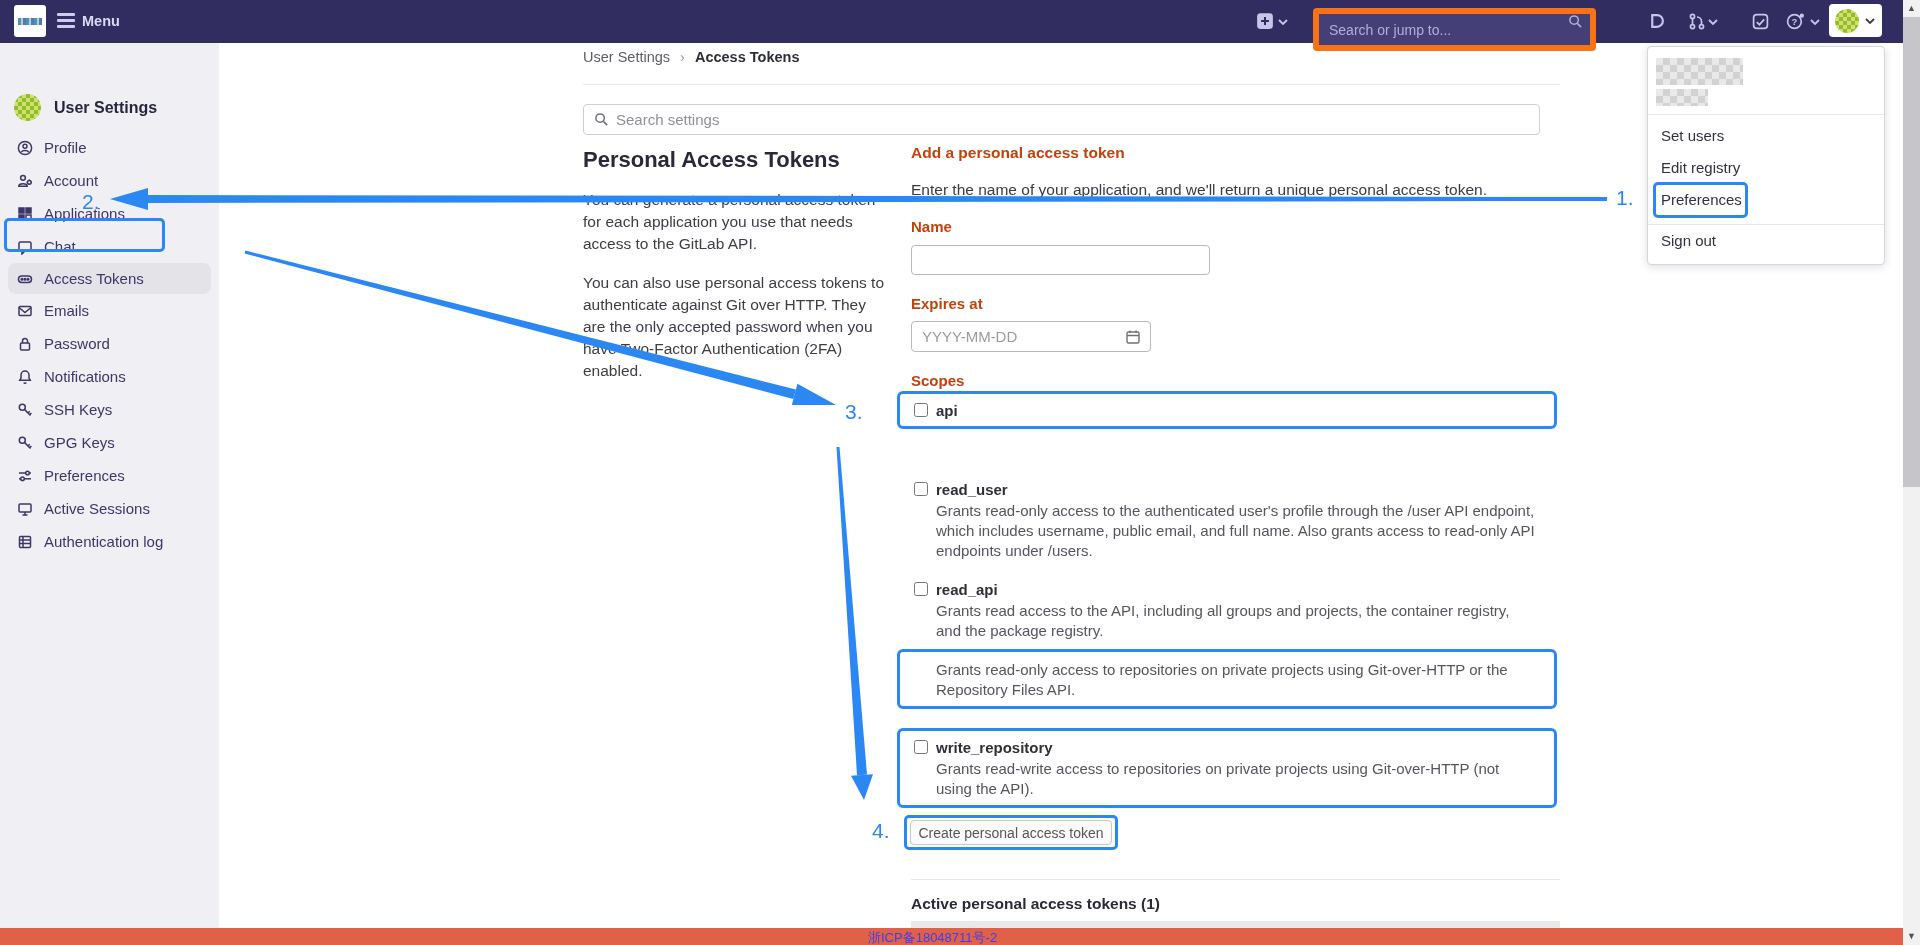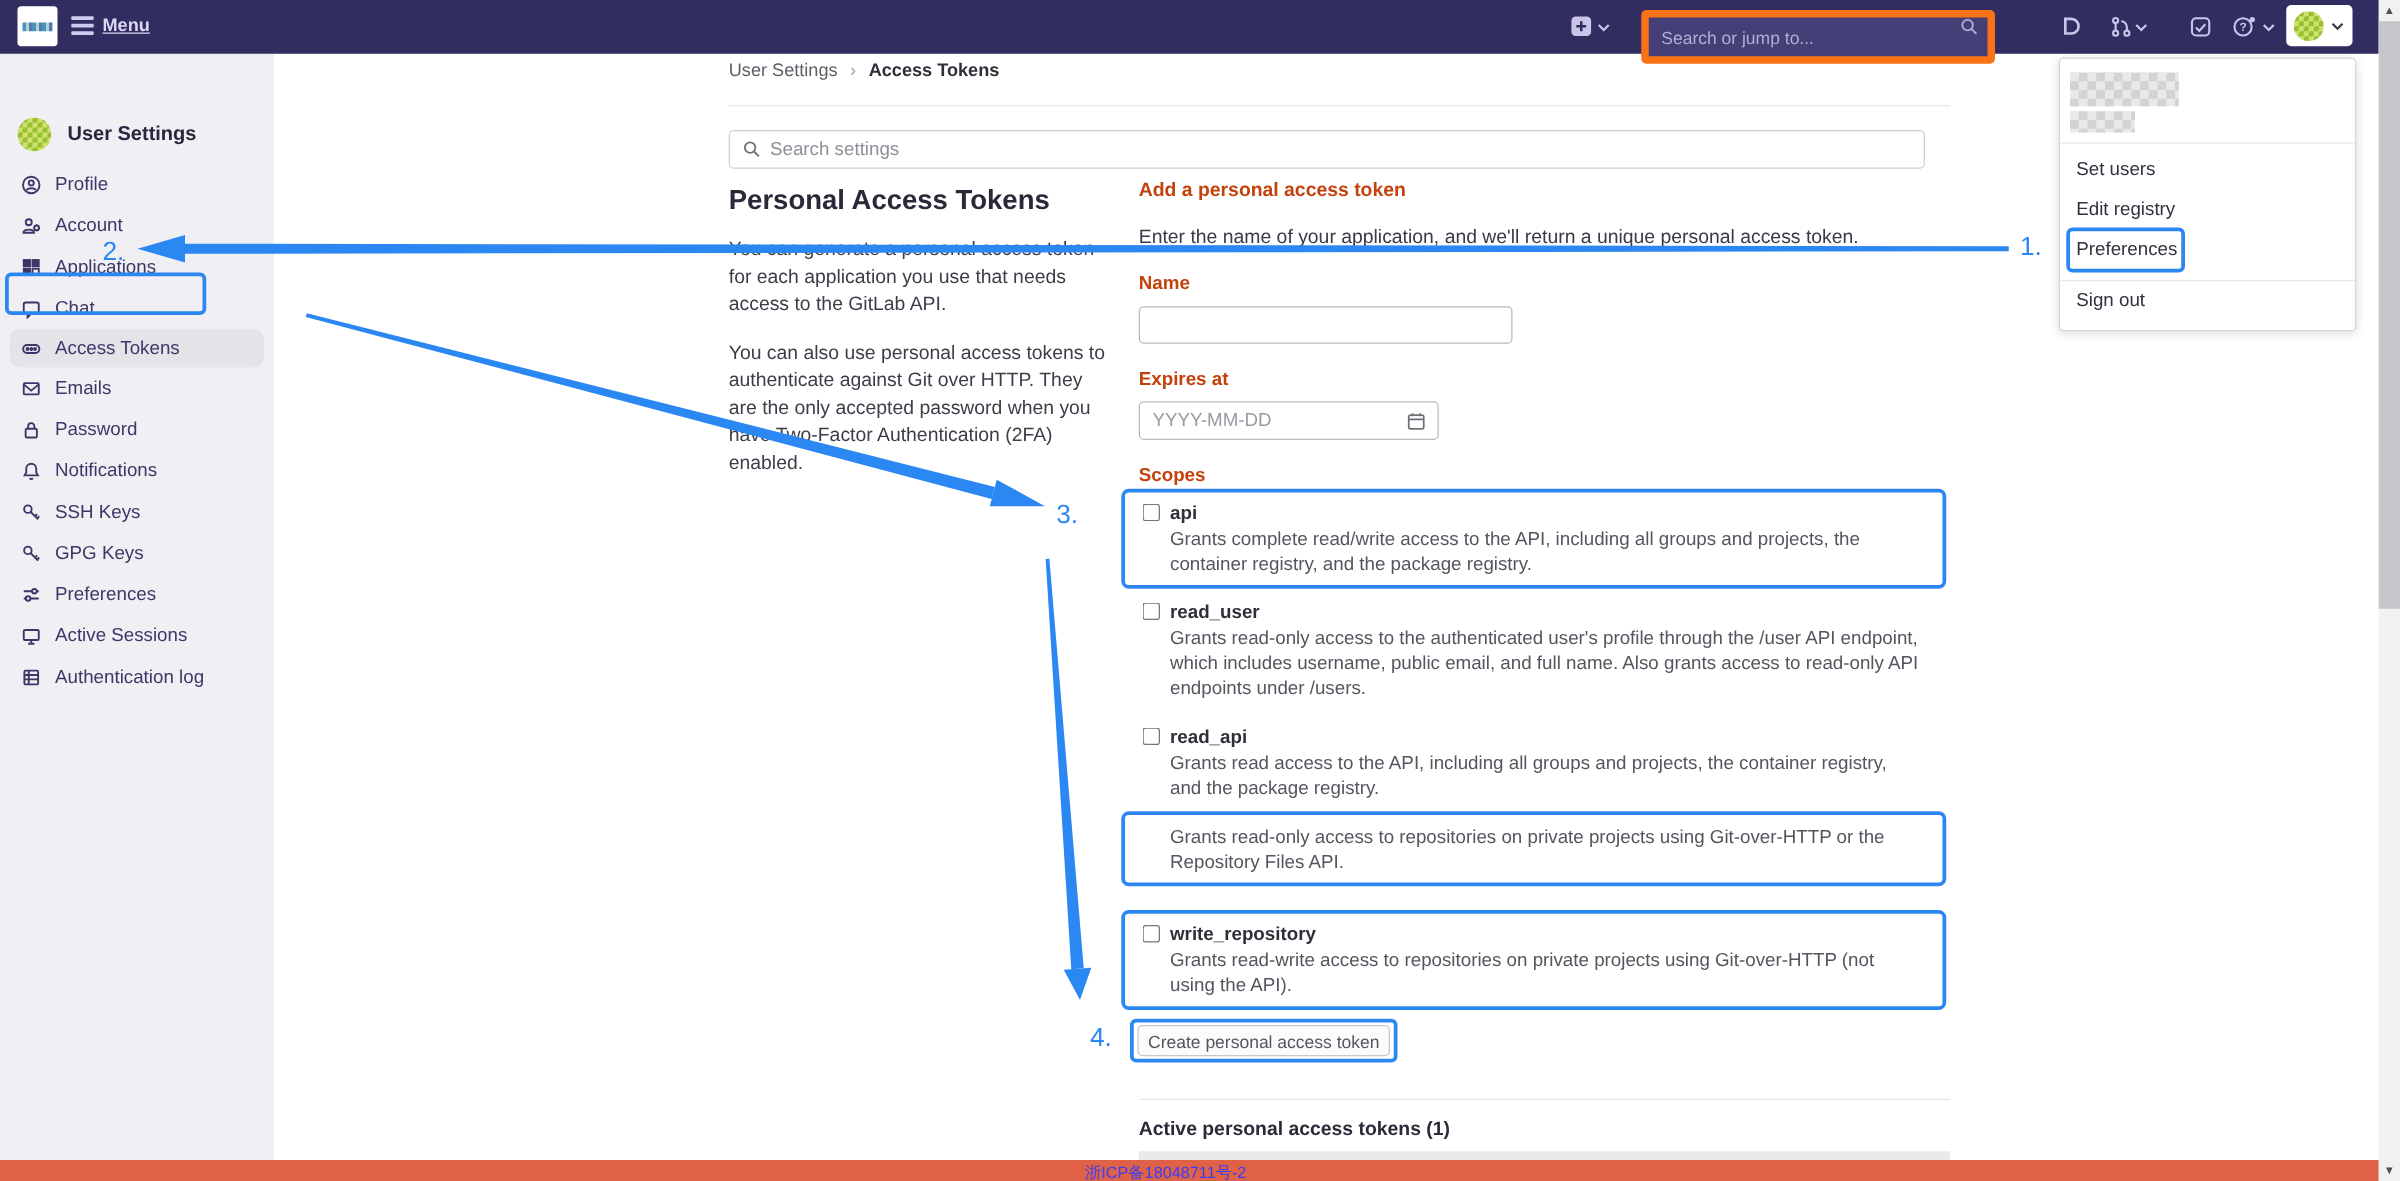--- a/index.html
+++ b/index.html
@@ -7,21 +7,21 @@
   body { font-family:"Liberation Sans","DejaVu Sans",sans-serif; background:#fff; position:relative; }
   .abs { position:absolute; }
 
   
   .navbar { position:absolute; left:0; top:0; width:1903px; height:43px; background:#322d60; z-index:10; }
   .brand-logo { position:absolute; left:14px; top:5px; width:32px; height:32px; background:#fff; border-radius:3px; }
   .brand-logo .smudge { position:absolute; left:4px; top:13px; width:24px; height:7px;
       background:repeating-linear-gradient(90deg,#2c7fa8 0 3px,#9fc7d8 3px 5px,#35629e 5px 8px); opacity:.85; }
   .hamburger { position:absolute; left:57px; top:13px; width:18px; height:16px; cursor:pointer; }
   .hamburger i { display:block; height:2.5px; background:#cfcbf0; margin-bottom:3.5px; border-radius:1px; }
-  .menu-label { position:absolute; left:82px; top:13px; color:#dcd8f3; font-weight:700; font-size:14.5px;text-decoration:underline; }
+  .menu-label { position:absolute; left:82px; top:13px; color:#dcd8f3; font-weight:700; font-size:14.5px; }
   .nav-search { position:absolute; left:1313px; top:8px; width:283px; height:43px; background:#453f78;
       border:6px solid #f97316; border-radius:4px; color:#e4e1f5; font-size:14px; padding:0 30px 0 10px; outline:none; }
   .nav-search::placeholder { color:#b3aed6; }
   .nav-ic { position:absolute; top:12px; color:#c9c5ea; }
   .chev { stroke:#c9c5ea; stroke-width:1.8; fill:none; }
   .avatar-pill { position:absolute; left:1829px; top:4px; width:53px; height:33px; background:#fff; border-radius:4px; cursor:pointer; }
   .identicon { background-color:#cfe26d;
       background-image:linear-gradient(45deg,#93bd2e 25%,transparent 25%,transparent 75%,#93bd2e 75%),
                        linear-gradient(45deg,#93bd2e 25%,transparent 25%,transparent 75%,#93bd2e 75%);
       background-size:8px 8px; background-position:0 0,4px 4px; border-radius:50%; }
@@ -296,21 +296,20 @@
     <path d="M5 1.5V4M11 1.5V4M2 6.5h12" stroke="#707078" stroke-width="1.4"></path>
   </svg>
 
   <div class="f-label" style="top:372px">Scopes</div>
 
   <div class="scope-row hl" style="top:391px">
     <div class="scope-head">
       <input type="checkbox" style="">
       <span class="scope-name">api</span>
     </div>
-    <div class="scope-desc">Grants complete read/write access to the API, including all groups and projects, the container registry, and the package registry.</div>
   </div>
 
   <div class="scope-row" style="top:470px">
     <div class="scope-head">
       <input type="checkbox" style="">
       <span class="scope-name">read_user</span>
     </div>
     <div class="scope-desc">Grants read-only access to the authenticated user's profile through the /user API endpoint, which includes username, public email, and full name. Also grants access to read-only API endpoints under /users.</div>
   </div>
 

